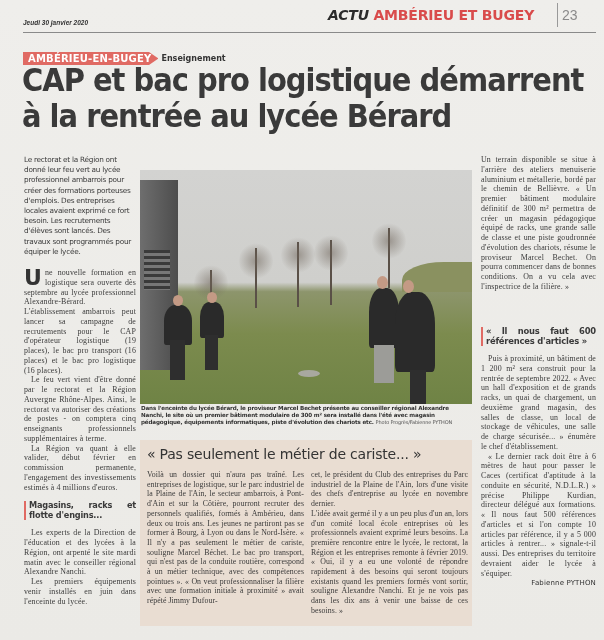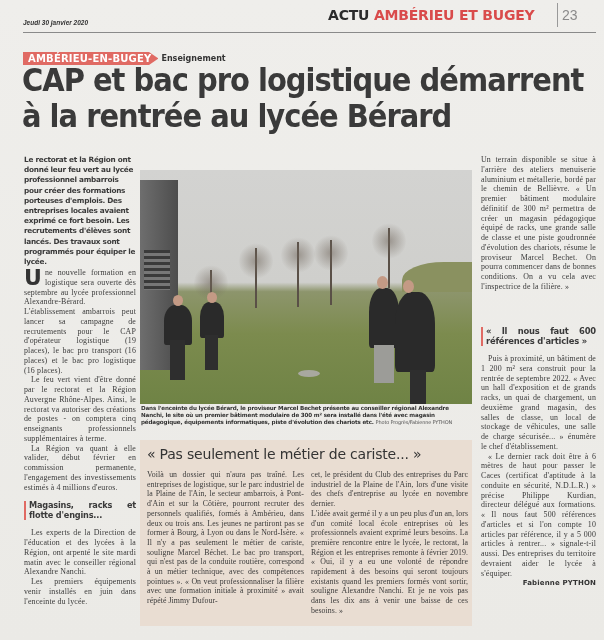--- a/index.html
+++ b/index.html
@@ -8,36 +8,36 @@
     background: #ecebe8;
     font-family: "Liberation Serif", serif;
     color: #2a2a2a;
     position: relative;
   }
   .page { position: absolute; inset: 0; background: linear-gradient(180deg,#efeeeb 0%,#ebeae6 100%); }
 
   
   .date { position: absolute; left: 23px; top: 19px; font-family: "Liberation Sans", sans-serif; font-style: italic; font-weight: bold; font-size: 6.5px; color: #333; }
   .rubric { position: absolute; left: 328px; top: 7px; font-family: "DejaVu Sans", sans-serif; font-weight: bold; font-size: 14px; letter-spacing: -0.2px; white-space: nowrap; }
-  .rubric .actu { color: #2b2b2b; }
+  .rubric .actu { color: #2b2b2b; font-style: italic; }
   .rubric .region { color: #d94b4b; }
   .pagesep { position: absolute; left: 557px; top: 3px; width: 1px; height: 24px; background: #999; }
   .pagenum { position: absolute; left: 562px; top: 7px; font-family: "Liberation Sans", sans-serif; font-size: 14px; color: #8a8a8a; }
   .header-rule { position: absolute; left: 23px; top: 32px; width: 573px; height: 1px; background: #8a8a8a; }
 
   
   .kicker { position: absolute; left: 23px; top: 52px; display: flex; align-items: center; gap: 3px; }
   .kicker-tag { background: #e06a63; color: #fff; font-family: "DejaVu Sans", sans-serif; font-weight: bold; font-size: 10px; padding: 1px 7px 1px 5px; letter-spacing: 0.2px; clip-path: polygon(0 0, 93% 0, 100% 50%, 93% 100%, 0 100%); }
   .kicker-sec { font-family: "DejaVu Sans", sans-serif; font-size: 8px; color: #333; font-weight: bold; }
 
   
   .headline { position: absolute; left: 22px; top: 62px; width: 565px; font-family: "DejaVu Sans", sans-serif; font-weight: bold; font-size: 31.5px; line-height: 36px; color: #3a3a3a; letter-spacing: -1.1px; transform: scaleX(0.92); transform-origin: left top; white-space: nowrap; }
 
   
-  .lead { position: absolute; left: 24px; top: 155px; width: 112px; font-family: "DejaVu Sans", sans-serif; font-weight: bold; font-size: 7.3px; line-height: 10.2px; color: #3a3a3a; letter-spacing: -0.25px; }
+  .lead { position: absolute; left: 24px; top: 155px; width: 112px; font-family: "DejaVu Sans", sans-serif; font-weight: normal; font-size: 7.3px; line-height: 10.2px; color: #3a3a3a; letter-spacing: -0.25px; }
 
   .body-text { font-family: "Liberation Serif", serif; font-size: 7.9px; line-height: 9.75px; color: #3a3a3a; text-align: justify; letter-spacing: 0.15px; }
   .body-text p { text-indent: 7px; }
   .body-text p.noindent { text-indent: 0; }
 
   .col1 { position: absolute; left: 24px; top: 268px; width: 112px; }
   .dropcap { float: left; font-family: "DejaVu Sans", sans-serif; font-weight: bold; font-size: 22px; line-height: 18px; margin: 1px 3px 0 0; color: #333; }
 
   .subhead { font-family: "DejaVu Sans", sans-serif; font-weight: bold; font-size: 8.2px; line-height: 9.5px; color: #3a3a3a; border-left: 2.5px solid #e06a63; padding-left: 3px; margin: 9px 0 8px 0; letter-spacing: -0.2px; }
 
@@ -61,21 +61,21 @@
   .box-title { position: absolute; left: 7px; top: 6px; font-family: "DejaVu Sans", sans-serif; font-size: 14px; color: #333; letter-spacing: -0.2px; white-space: nowrap; }
   .box-col { position: absolute; top: 30px; width: 157px; font-family: "Liberation Serif", serif; font-size: 7.85px; line-height: 9.7px; color: #3a3a3a; text-align: justify; letter-spacing: 0.05px; }
   .box-col p { text-indent: 0; }
   .box-col.left { left: 7px; }
   .box-col.right { left: 171px; }
 
   
   .col3 { position: absolute; left: 481px; top: 155px; width: 115px; }
   .col3b { position: absolute; left: 481px; top: 327px; width: 115px; }
   .col3b .subhead { margin-top: 0; font-size: 8.4px; }
-  .byline { text-align: right; font-family: "DejaVu Sans", sans-serif; font-weight: bold; font-size: 7px; color: #333; margin-top: 1px; }
+  .byline { text-align: right; font-family: "DejaVu Sans", sans-serif; font-weight: normal; font-size: 7px; color: #333; margin-top: 1px; }
 </style>
 </head>
 <body>
 
 <div class="page">
 
   <div class="date">Jeudi 30 janvier 2020</div>
   <div class="rubric">
     <span class="actu">ACTU</span>
     <span class="region">AMBÉRIEU ET BUGEY</span>

